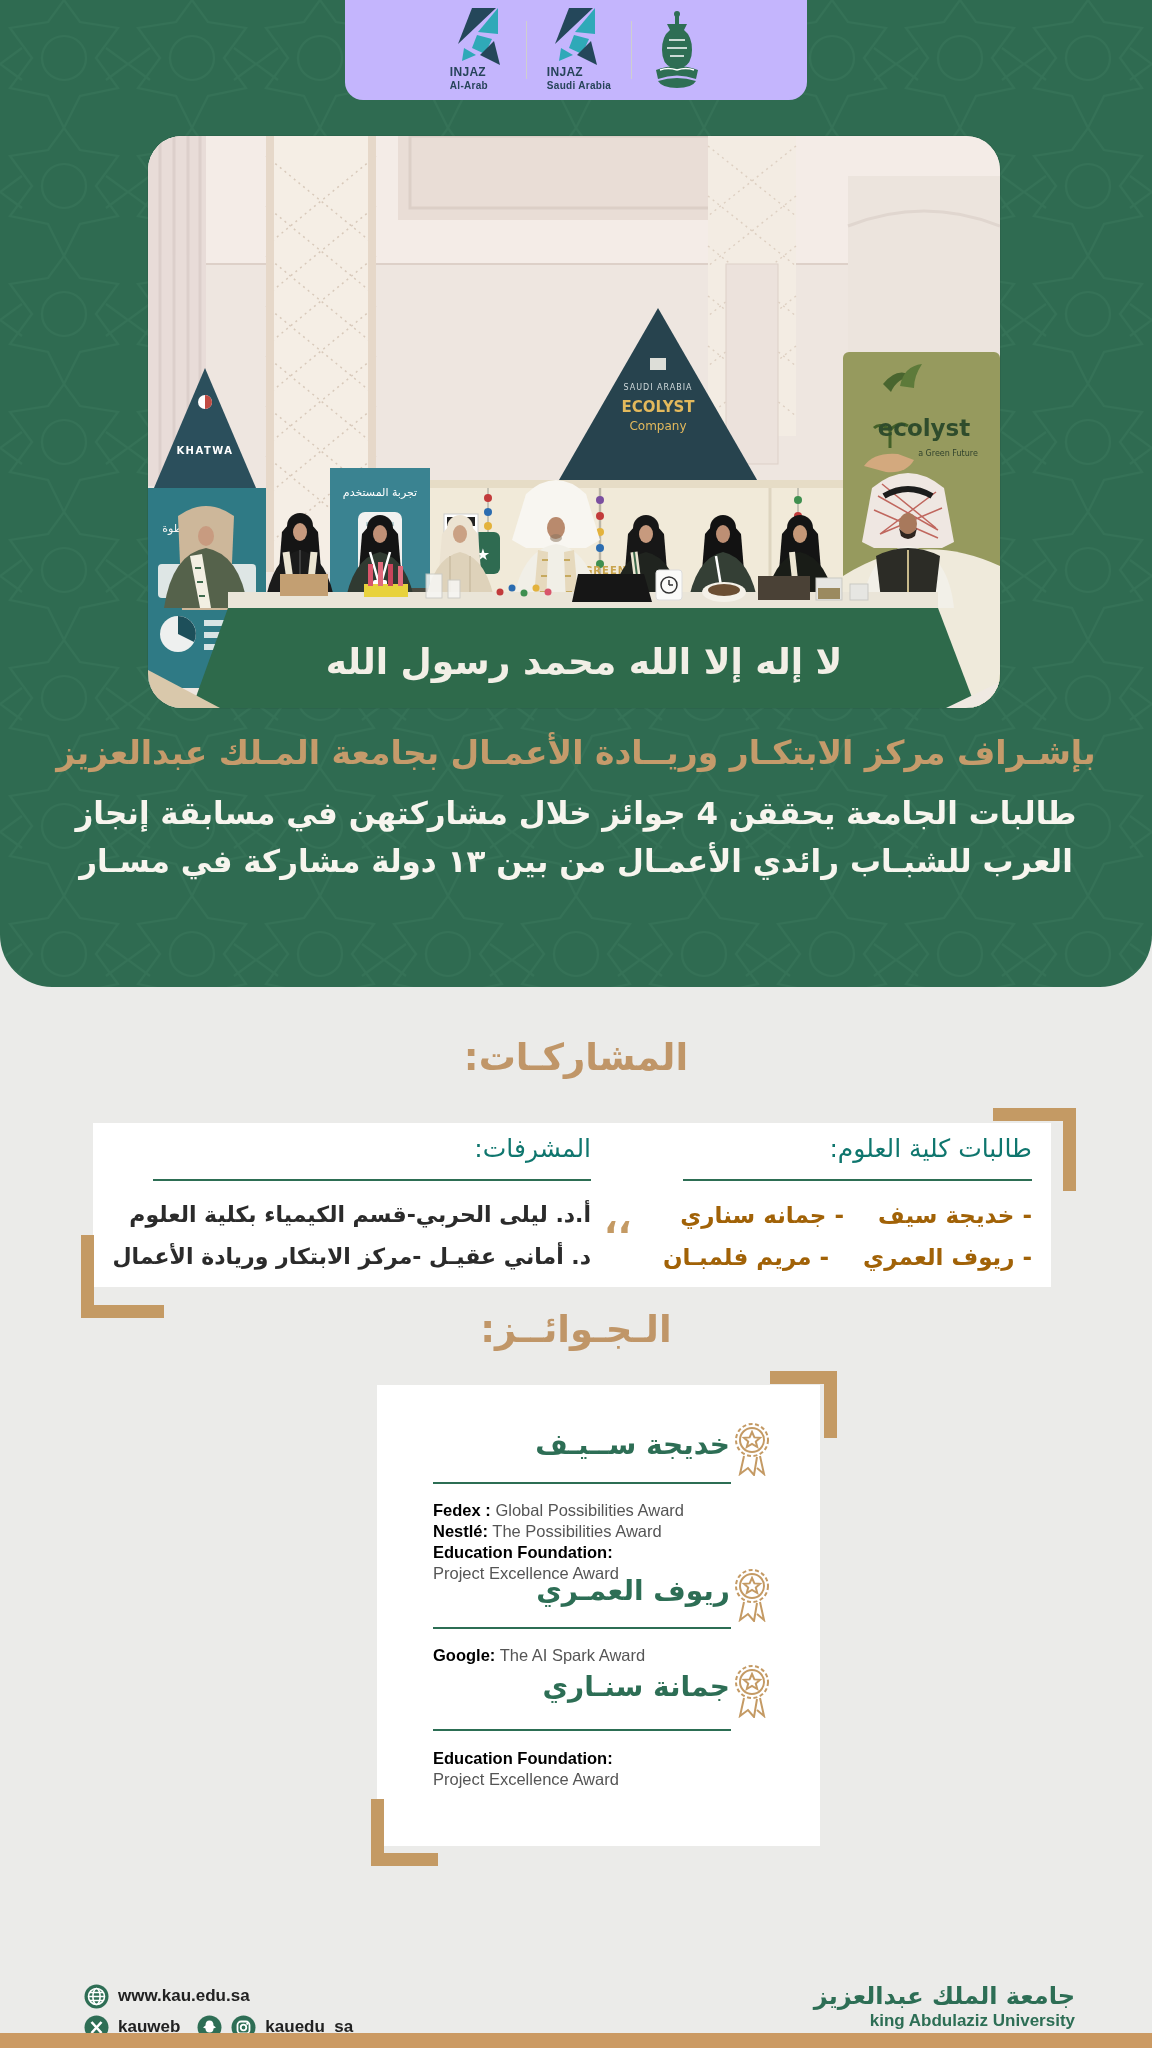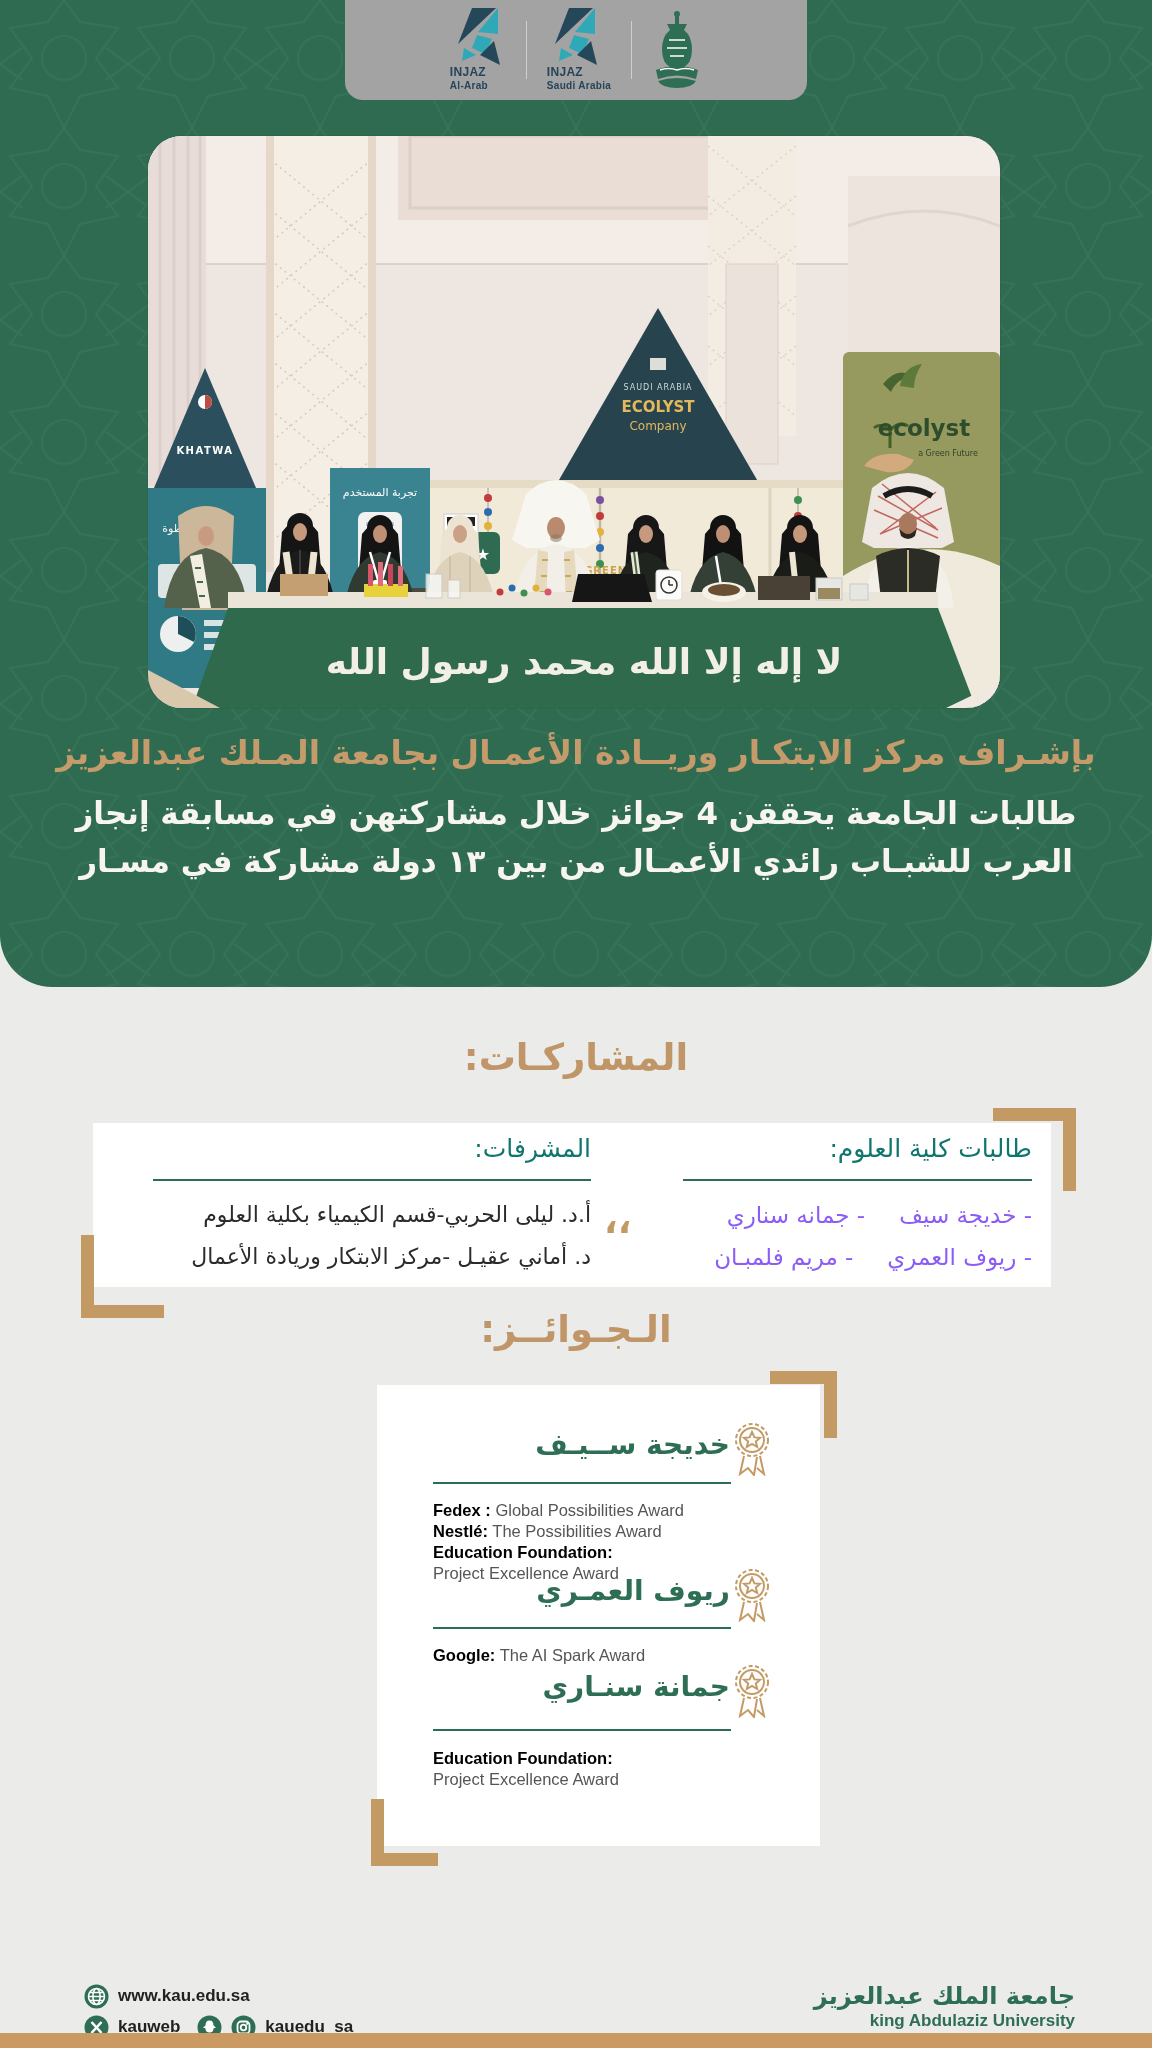--- a/index.html
+++ b/index.html
@@ -3,21 +3,21 @@
 <meta charset="utf-8">
 <style>
   html,body{margin:0;padding:0;background:#d8d8d6;}
   .page{position:relative;width:1152px;height:2048px;margin:0 auto;background:#ebebe9;overflow:hidden;
         font-family:"DejaVu Sans","Liberation Sans",sans-serif;}
   
   .green-band{position:absolute;left:0;top:0;width:1152px;height:987px;background:#2f6b51;
               border-radius:0 0 52px 52px;overflow:hidden;}
   .green-band svg{position:absolute;left:0;top:0;}
   
-  .header-card{position:absolute;left:345px;top:0;width:462px;height:100px;background:#a3a3a3;
+  .header-card{position:absolute;left:345px;top:0;width:462px;height:100px;background:#c4b5fd;
                border-radius:0 0 18px 18px;display:flex;align-items:center;justify-content:center;gap:20px;z-index:5;}
   .logo-block{display:flex;flex-direction:column;align-items:flex-start;}
   .logo-block .wordmark{font-family:"Liberation Sans",sans-serif;color:#27445a;font-weight:bold;font-size:12px;line-height:13px;letter-spacing:.3px;}
   .logo-block .wordmark .sub{font-weight:bold;font-size:10px;color:#27445a;}
   .logo-divider{width:1px;height:58px;background:#cfcfcf;}
   
   .photo{position:absolute;left:148px;top:136px;width:852px;height:572px;border-radius:34px;overflow:hidden;z-index:4;
          box-shadow:0 0 0 1px rgba(0,0,0,.06);}
   
   .gold-heading{position:absolute;left:40px;right:40px;top:733px;text-align:center;direction:rtl;
@@ -37,25 +37,25 @@
   .corner.bl{border-left-width:13px;border-bottom-width:13px;}
   .c1{left:993px;top:1108px;} .c2{left:81px;top:1235px;}
   .c3{left:770px;top:1371px;width:54px;height:54px;} .c4{left:371px;top:1799px;width:54px;height:54px;}
   
   .col-title{position:absolute;direction:rtl;color:#0f766e;font-size:25px;font-weight:normal;z-index:7;}
   .t-students{right:120px;top:1134px;} .t-supervisors{right:561px;top:1134px;}
   .hr-green{position:absolute;height:2px;background:#2d6e54;z-index:7;}
   .hr-students{left:683px;top:1179px;width:349px;} .hr-supervisors{left:153px;top:1179px;width:438px;}
   .students-rows{position:absolute;right:120px;top:1194px;width:380px;direction:rtl;z-index:7;}
   .students-rows .row{display:flex;gap:34px;direction:rtl;line-height:42px;}
-  .p-name{color:#8b5cf6;font-size:23px;font-weight:normal;white-space:nowrap;}
+  .p-name{color:#a16207;font-size:23px;font-weight:bold;white-space:nowrap;}
   .p-name::before{content:"- ";}
   .quote-glyph{position:absolute;left:604px;top:1200px;color:#c49a64;font-size:36px;font-weight:bold;z-index:7;}
   .supervisors-rows{position:absolute;right:561px;top:1194px;width:445px;direction:rtl;text-align:right;z-index:7;
-                    color:#2b2b2b;font-size:22px;font-weight:normal;line-height:42px;white-space:nowrap;}
+                    color:#2b2b2b;font-size:22px;font-weight:bold;line-height:42px;white-space:nowrap;}
   
   .aw-name{position:absolute;right:422px;direction:rtl;color:#2d6e55;font-size:28px;font-weight:bold;z-index:7;white-space:nowrap;}
   .aw-medal{position:absolute;left:730px;width:44px;height:56px;z-index:7;}
   .aw-hr{position:absolute;left:433px;width:298px;height:2px;background:#2c6e54;z-index:7;}
   .aw-lines{position:absolute;left:433px;width:330px;z-index:7;font-family:"Liberation Sans",sans-serif;
             font-size:16.5px;line-height:21px;color:#555;}
   .aw-lines b{color:#000000;}
   .n1{top:1428px;} .m1{top:1420px;} .h1{top:1482px;} .l1{top:1500px;}
   .n2{top:1574px;} .m2{top:1566px;} .h2{top:1627px;} .l2{top:1645px;}
   .n3{top:1670px;} .m3{top:1662px;} .h3{top:1729px;} .l3{top:1748px;}

